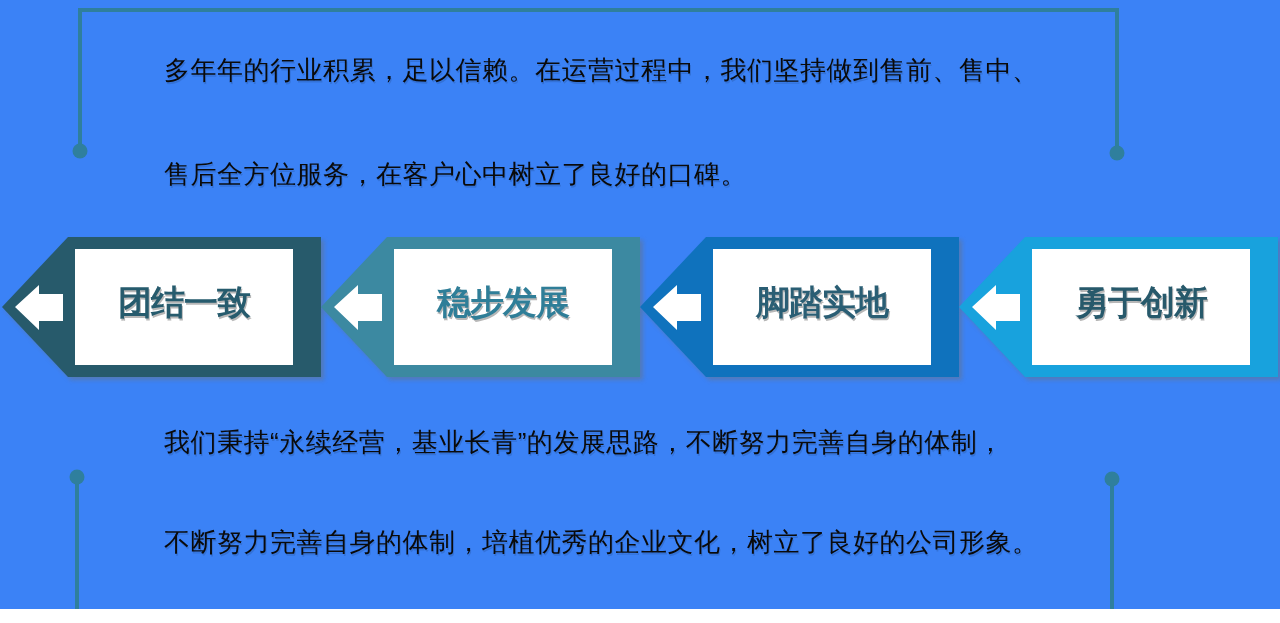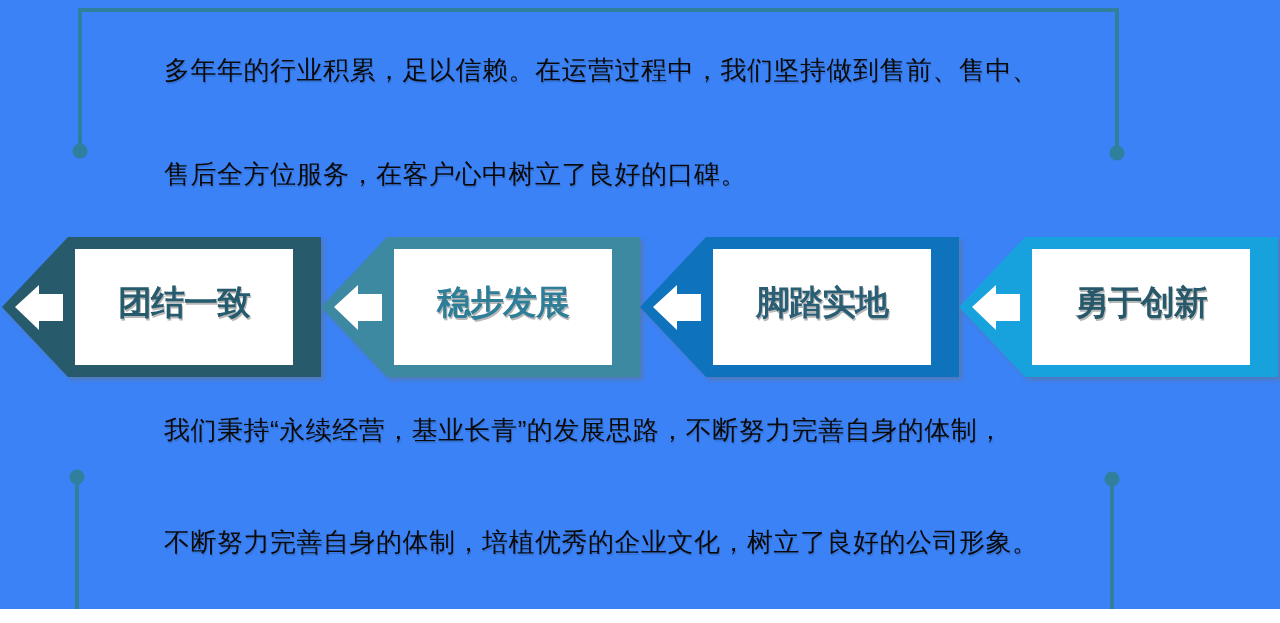--- a/index.html
+++ b/index.html
@@ -14,21 +14,21 @@
     position:absolute;
     left:164px;
     font-size:26px;
     color:#0a0a0a;
     white-space:nowrap;
     letter-spacing:0.5px;
     text-shadow:1px 1.5px 0 rgba(0,0,0,0.12);
   }
   .line-top1{top:53px;}
   .line-top2{top:157px;}
-  .line-bot1{top:413px;}
+  .line-bot1{top:425px;}
   .line-bot2{top:525px;}
   .brackets{
     position:absolute;left:0;top:0;width:1280px;height:623px;
     pointer-events:none;
   }
   .shape{
     position:absolute;
     top:237px;
     width:319px;height:140px;
     filter:drop-shadow(3px 3px 2px rgba(110,110,110,0.45));

